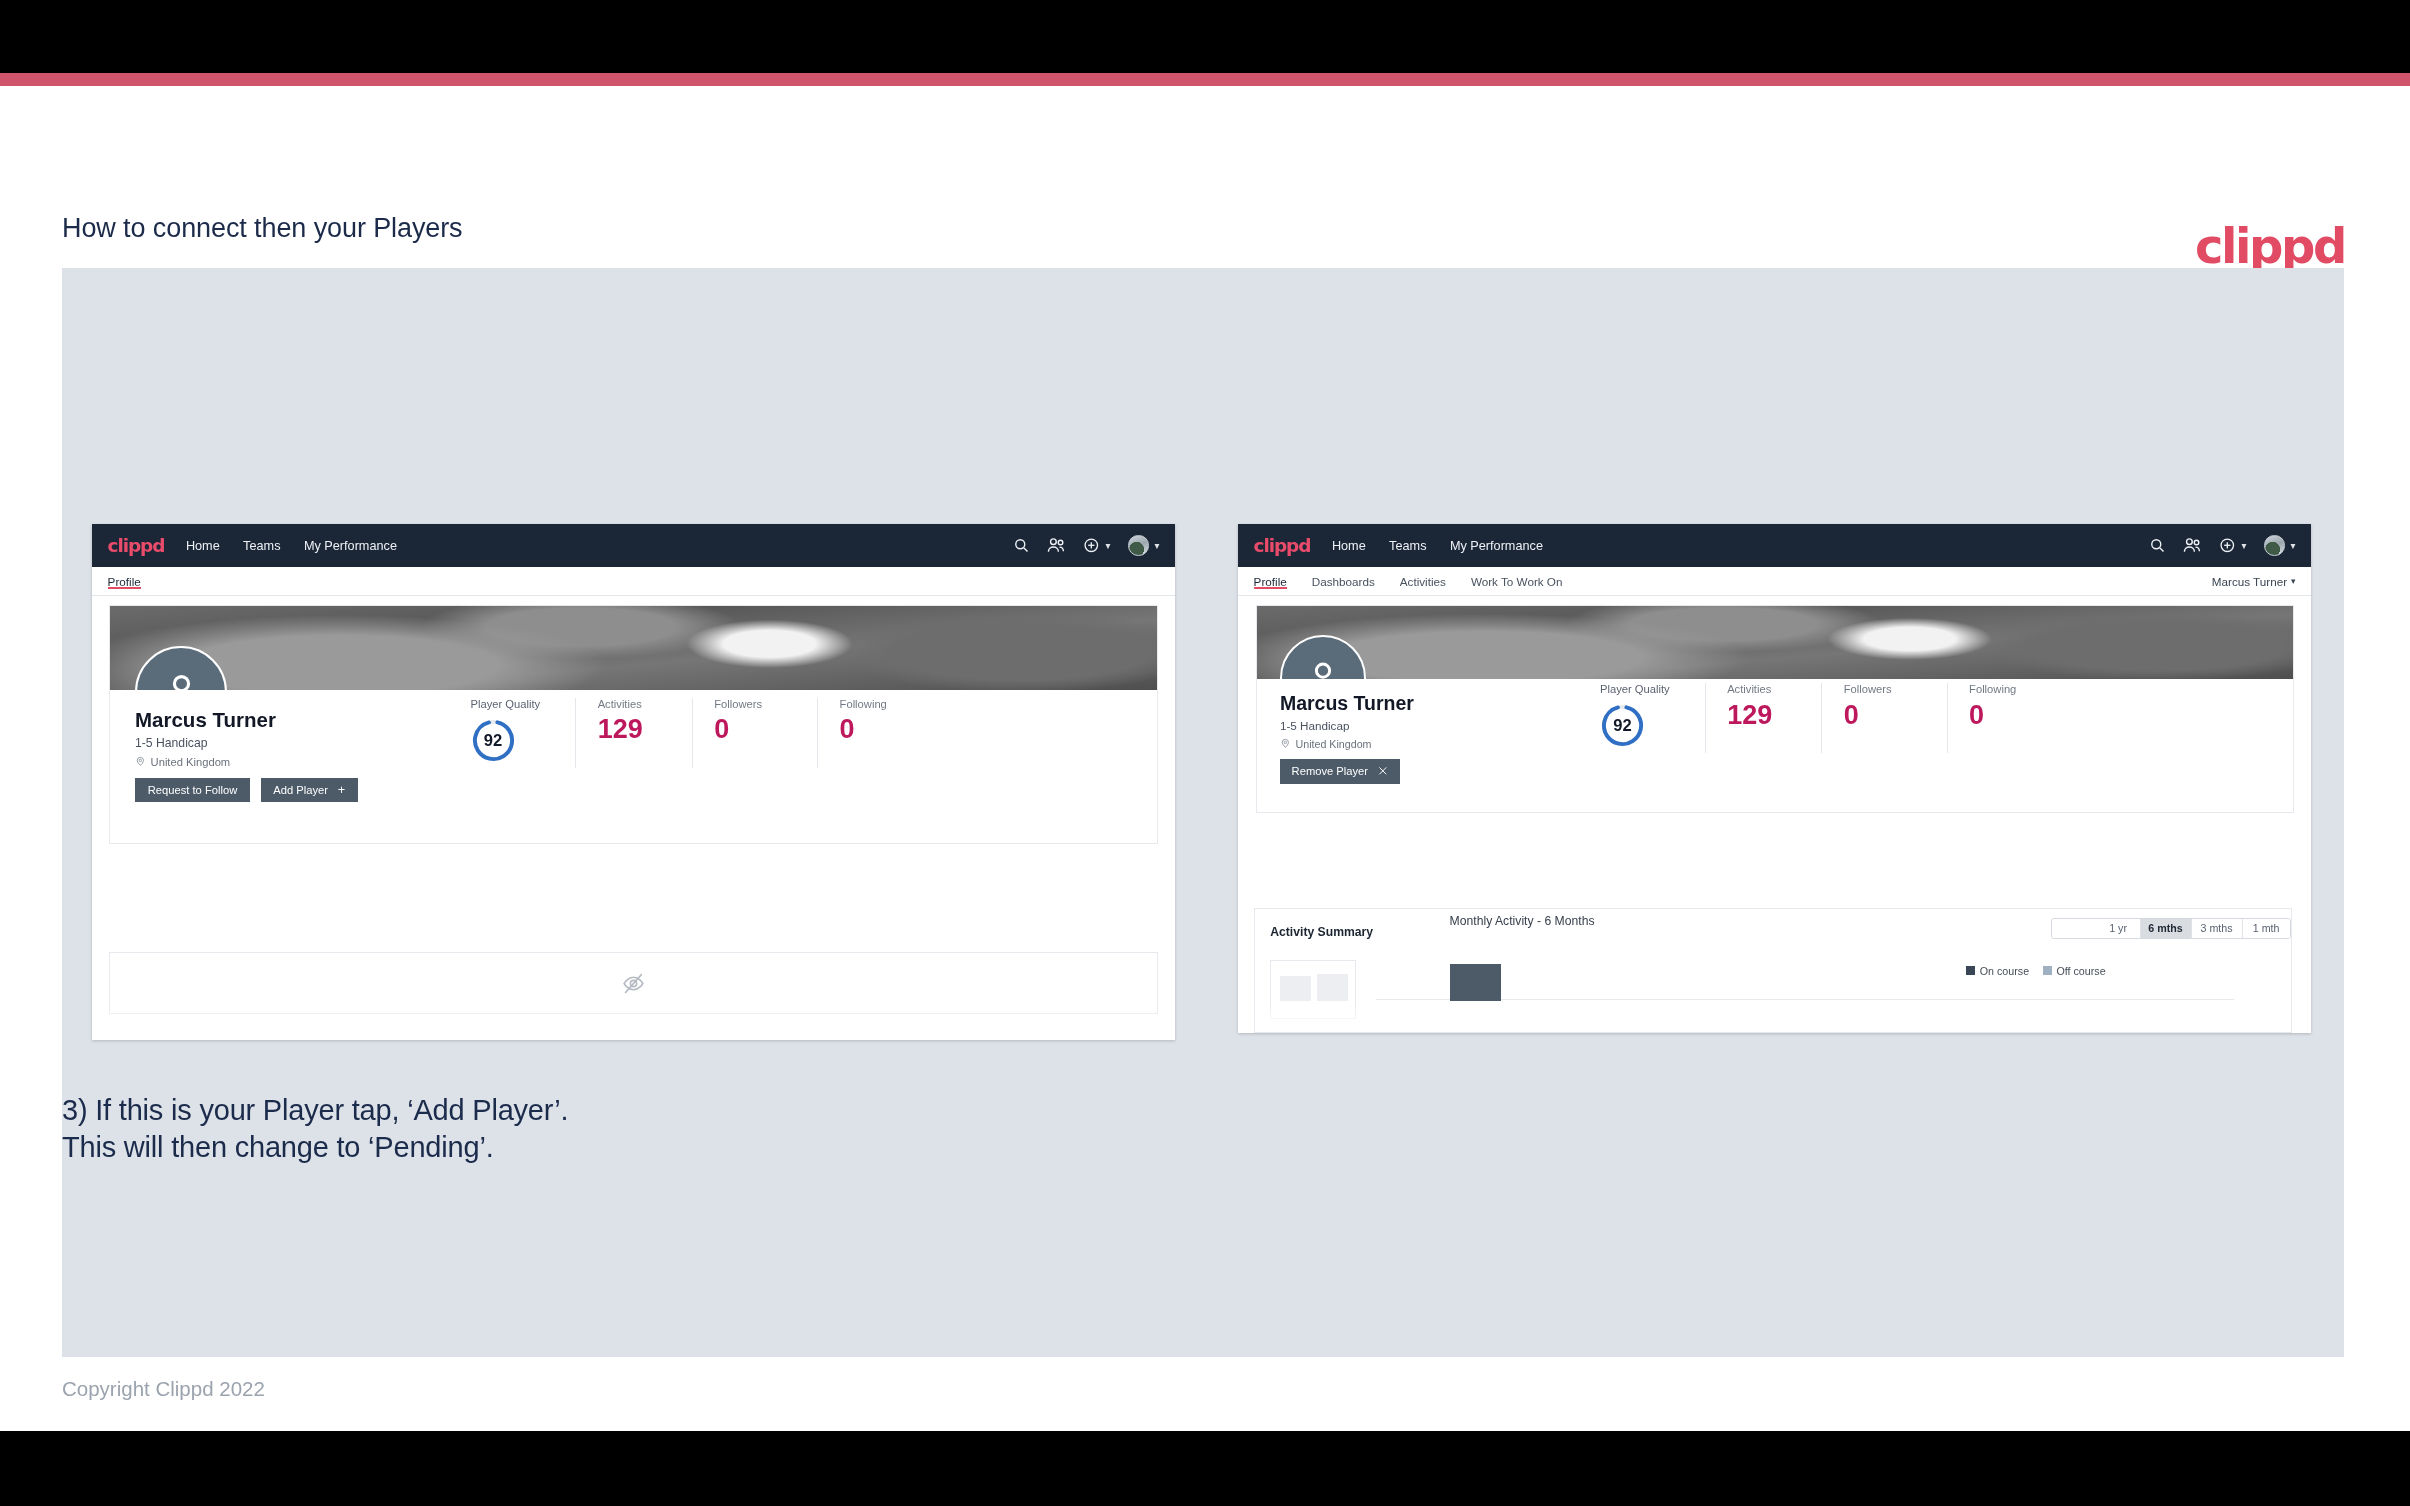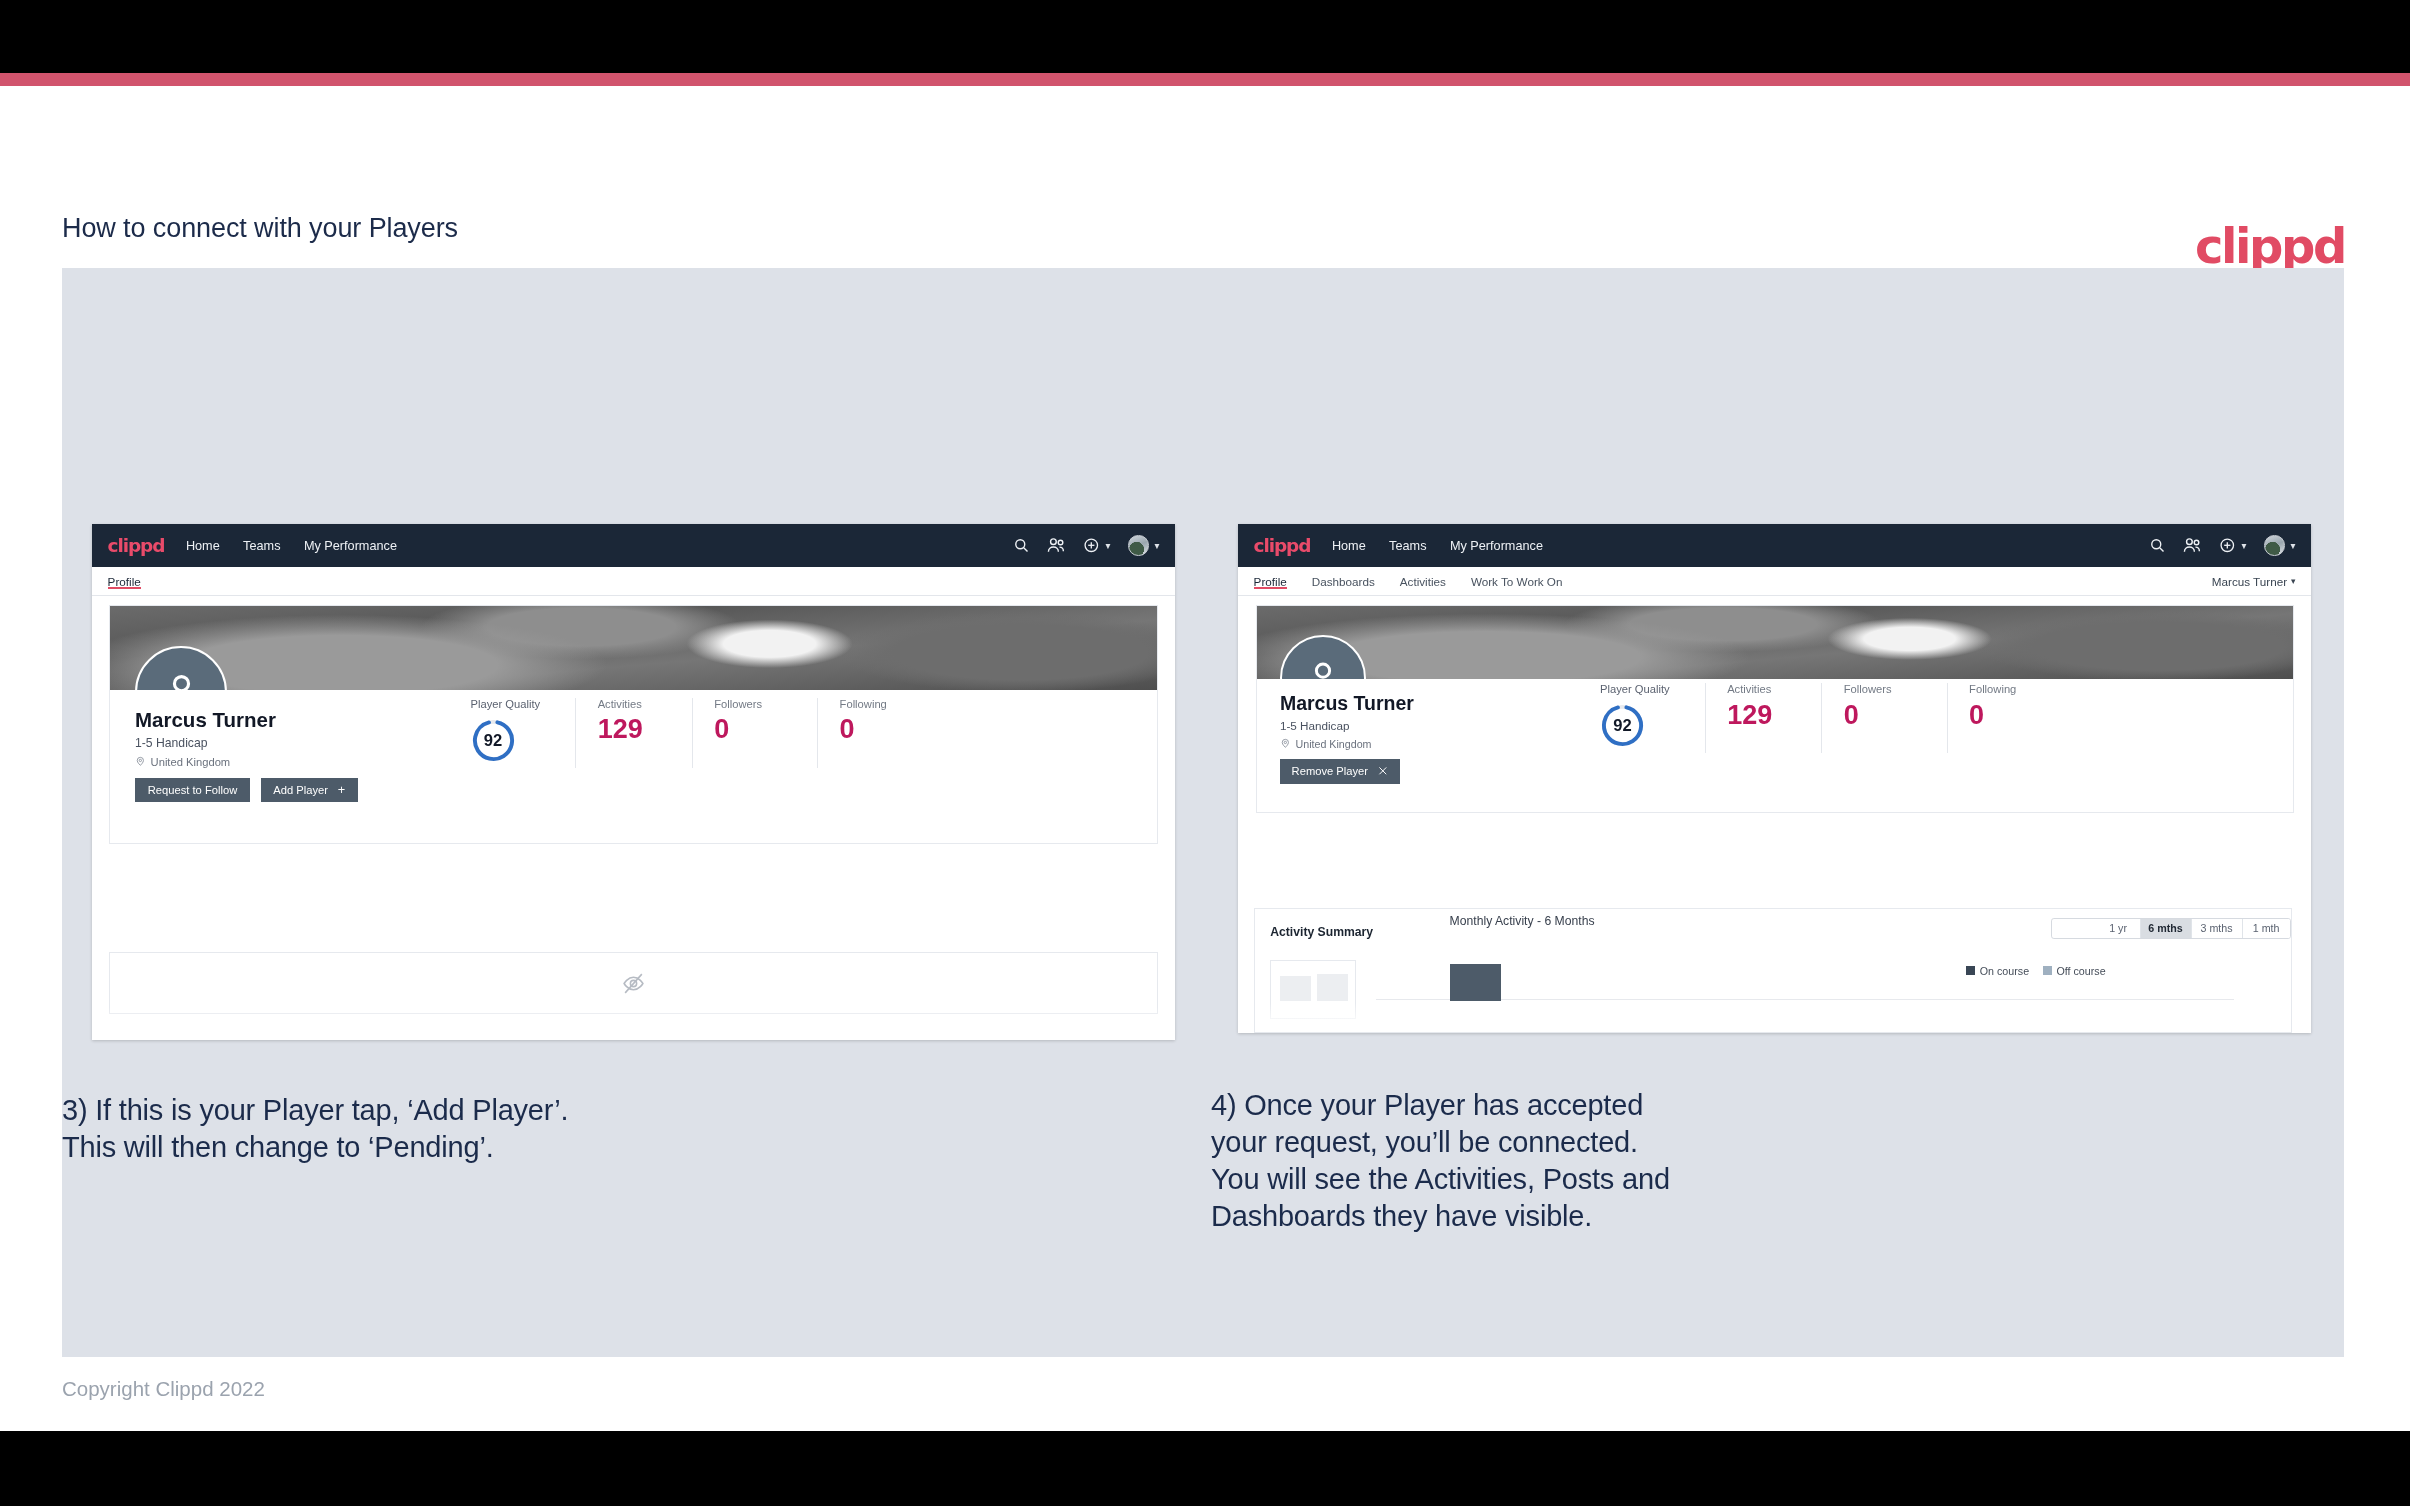--- a/index.html
+++ b/index.html
@@ -149,21 +149,21 @@
 </style>
 </head>
 <body>
 
 <div class="page">
 
   <div class="bar-top-black"></div>
   <div class="bar-top-pink"></div>
 
   <div class="slide-header">
-    <div class="header-title">How to connect with your Players</div>
+    <div class="header-title">How to connect then your Players</div>
     <div class="header-logo">clippd</div>
     <div class="header-rule"></div>
   </div>
 
   <div class="panel">
 
     <div class="shot shot-left" style="left:30px; top:256px;">
 
       <div class="navbar" style="height:43px; padding-left:15.6px;">
         <span class="nav-logo" style="font-size:18.5px;">clippd</span>
@@ -398,23 +398,19 @@
           <div class="ghost-box" style="left:62px; top:19.5px; width:31px; height:27px;"></div>
           <div class="ghost-axis" style="left:121px; top:45px; width:858px;"></div>
           <div class="ghost-bar" style="left:195px; top:9.8px; width:51px; height:37px;"></div>
         </div>
         <div class="fade-bottom" style="height:29px;"></div>
       </div>
     </div>
 
     <div class="caption" style="left:0px; top:824px; width:722px; white-space:pre-line;">3) If this is your Player tap, ‘Add Player’.
 This will then change to ‘Pending’.</div>
-    <div class="caption" style="left:1149px; top:819px; width:683px; white-space:pre-line;">4) Once your Player has accepted
-your request, you’ll be connected.
-You will see the Activities, Posts and
-Dashboards they have visible.</div>
   </div>
 
   <div class="footer-copy">Copyright Clippd 2022</div>
 
   <div class="bar-bottom-black"></div>
 </div>
 
 
 </body></html>

